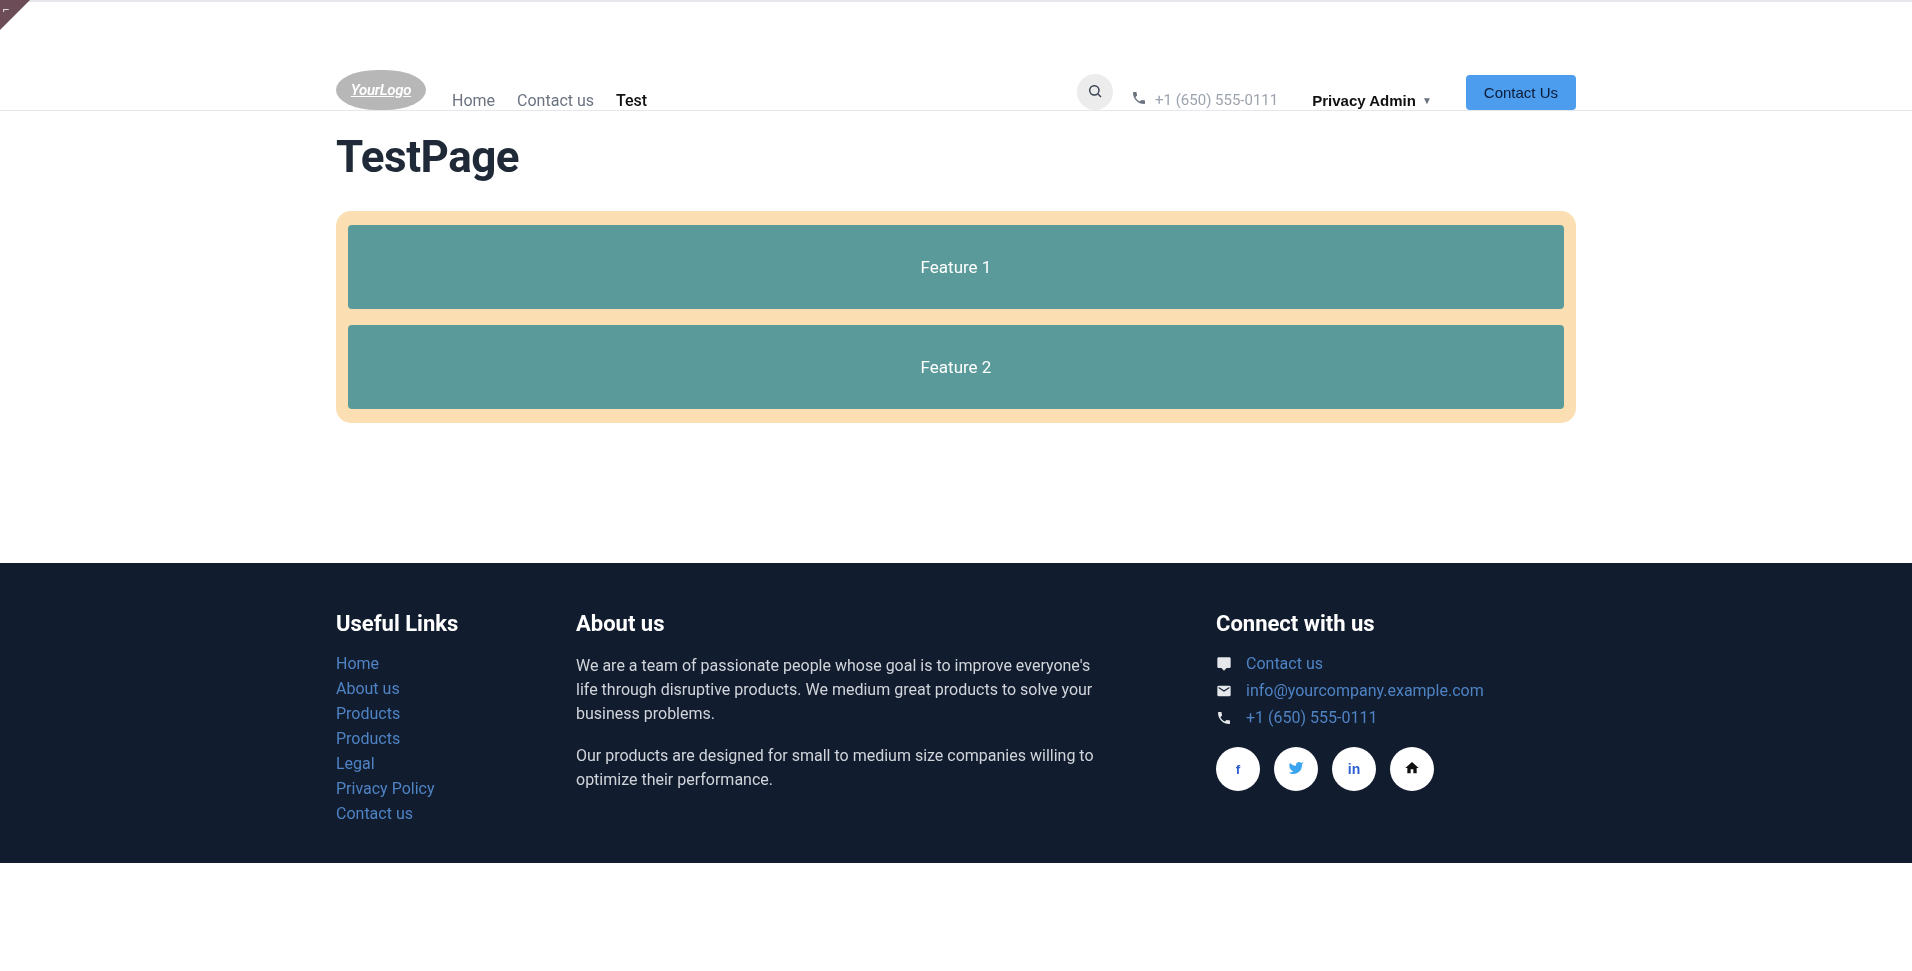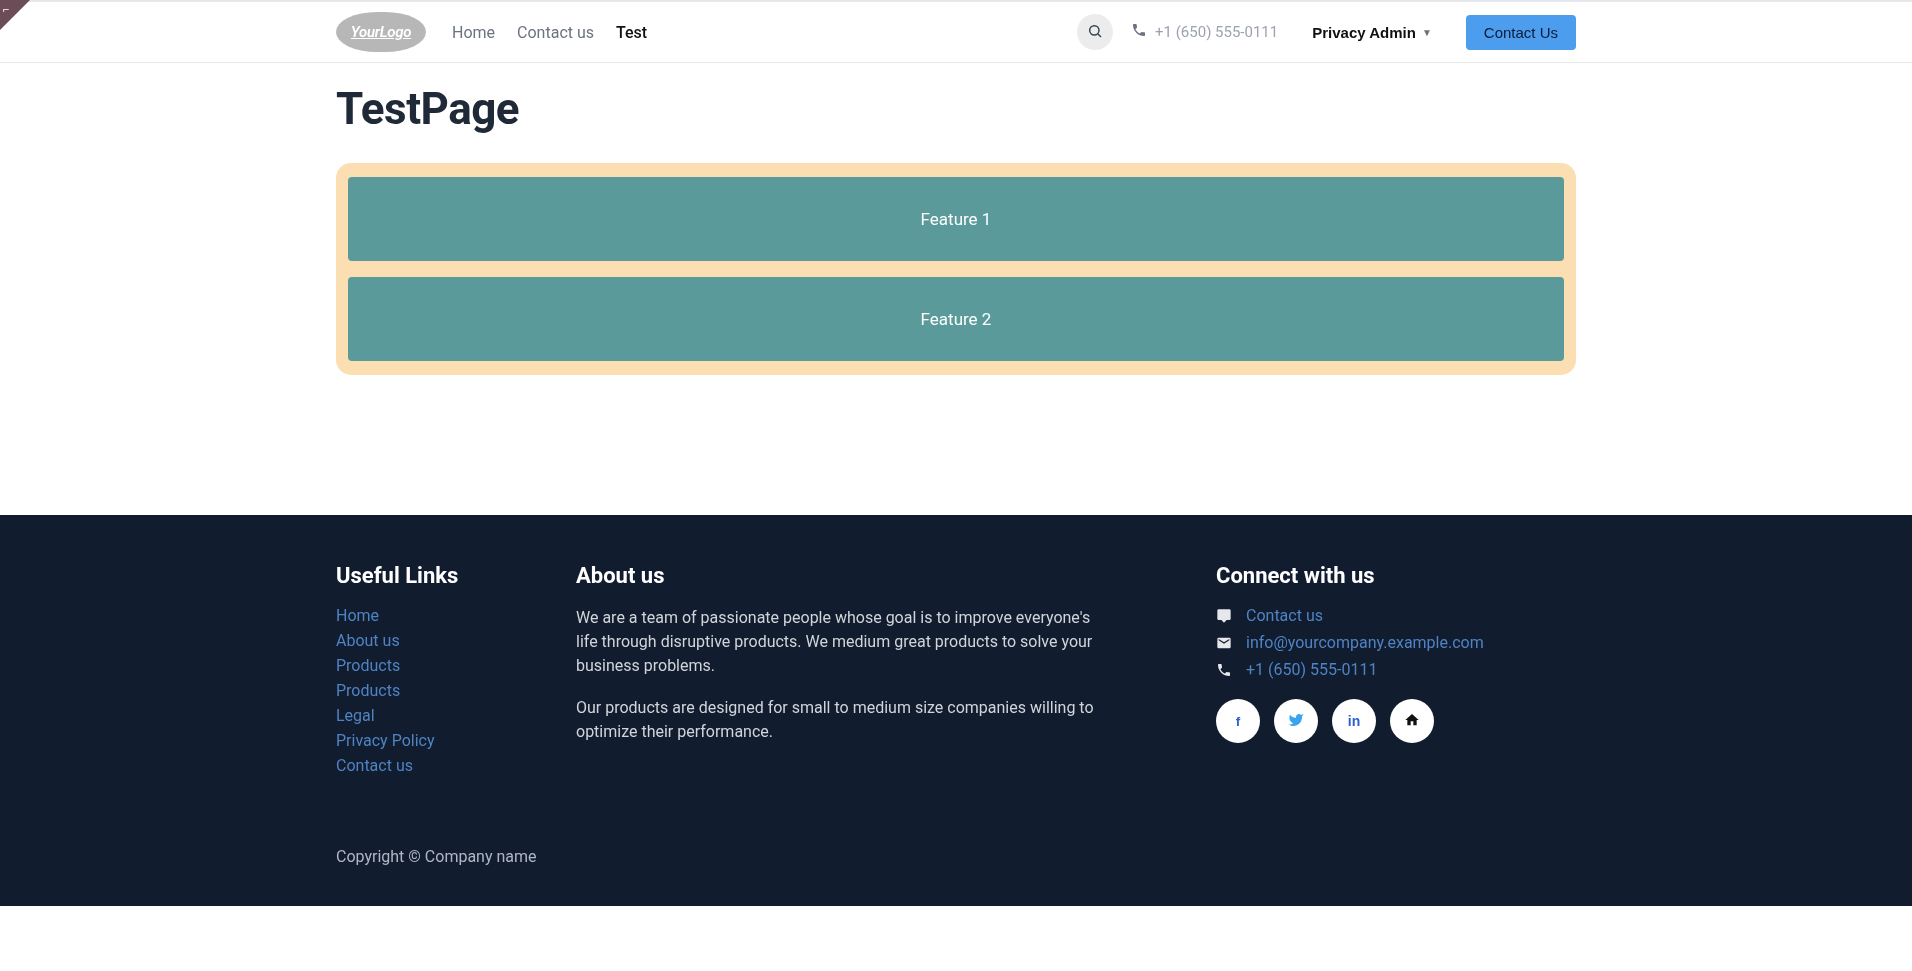--- a/index.html
+++ b/index.html
@@ -46,23 +46,24 @@
     border-bottom:1px solid #e5e7eb;
     background:#fff;
   }
   .container{
     max-width:1280px;
     margin:0 auto;
     padding:0 20px;
   }
   .nav-row{
     display:flex;
-    align-items:center;
+    align-items:flex-end;
     height:60px;
     gap:18px;
+    margin-top:48px;
   }
   .logo{
     width:90px;height:40px;
     background:#b7b7b7;
     border-radius:50%/55%;
     display:flex;align-items:center;justify-content:center;
     color:#fff;font-weight:600;font-size:15px;
     font-style:italic;
     letter-spacing:-.3px;
   }
@@ -283,15 +284,14 @@
             <span>
               <svg class="i" viewBox="0 0 24 24" fill="#111">
                   <path d="M12 3 2 12h3v8h5v-6h4v6h5v-8h3z"></path>
                 </svg>
             </span>
           </button>
         </div>
       </div>
     </div>
 
-    <div class="copyright">Copyright © Company name</div>
   </div>
 </footer>
 
 </body></html>

